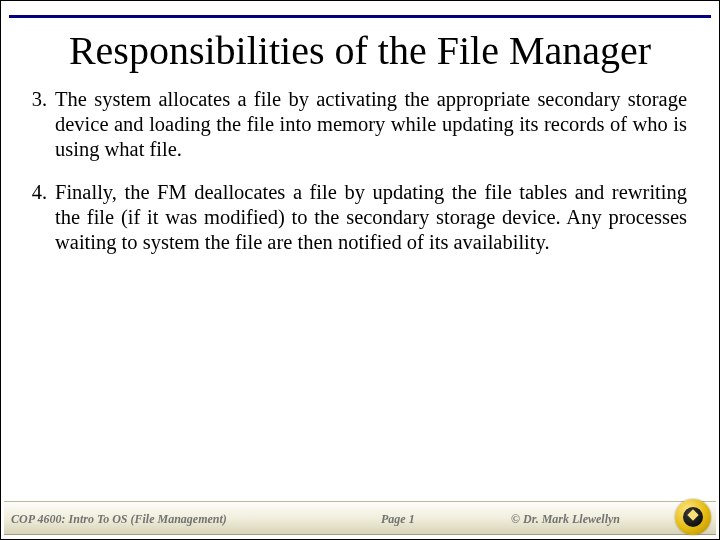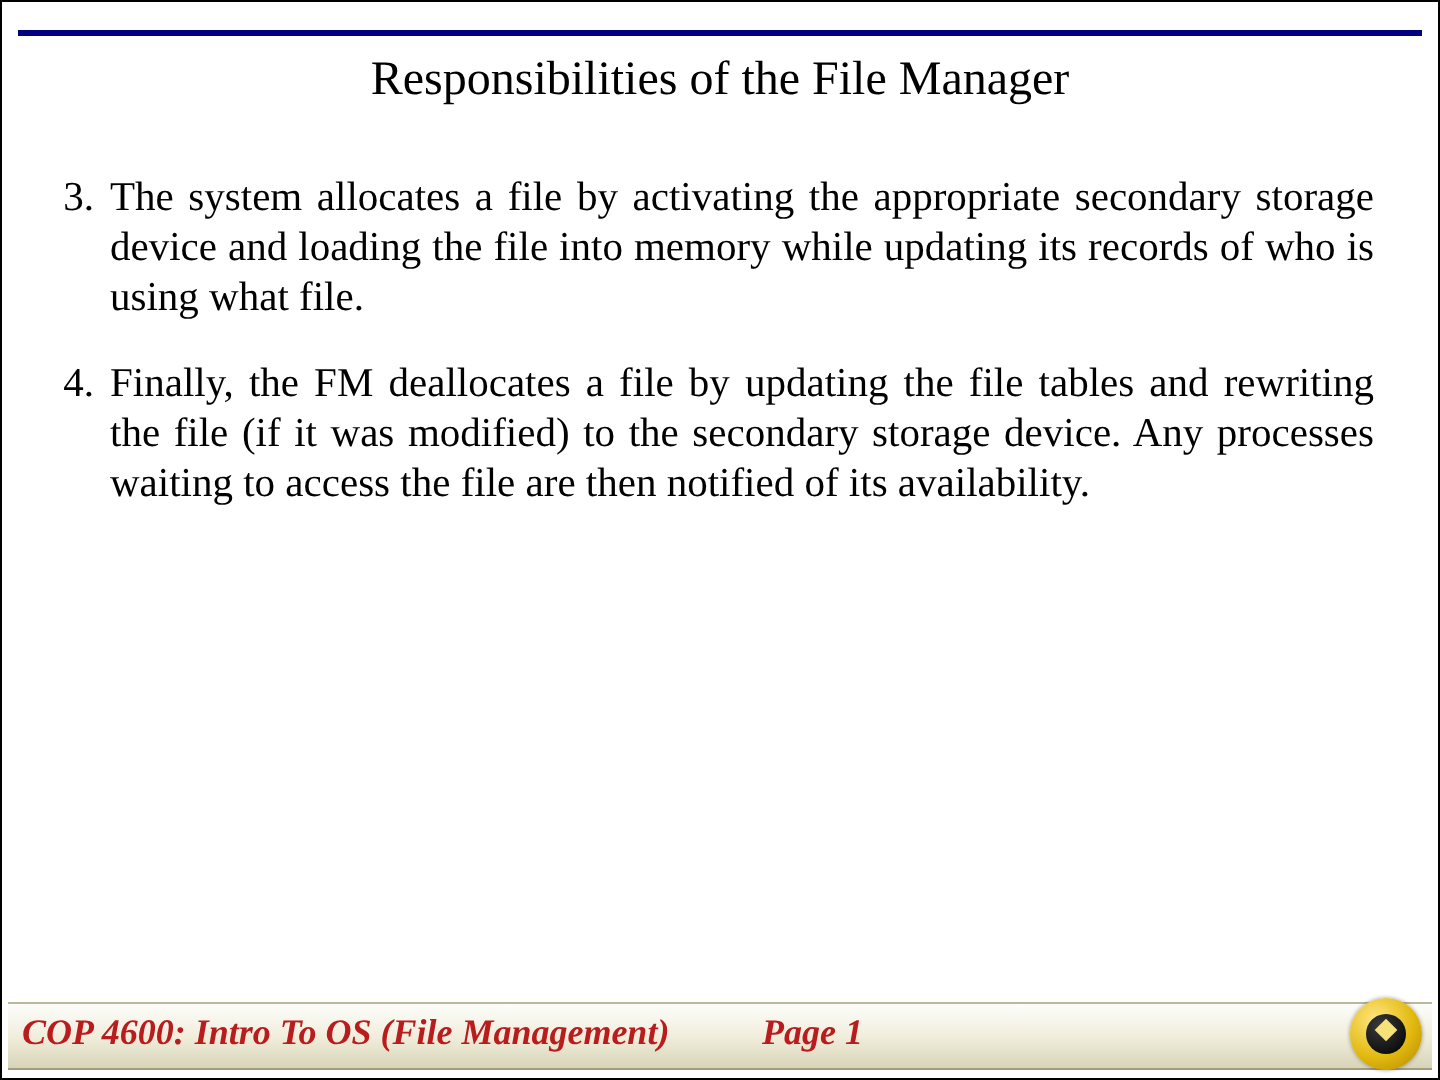--- a/index.html
+++ b/index.html
@@ -23,21 +23,21 @@
     right: 8px;
     height: 3px;
     background: #000080;
   }
   .title {
     position: absolute;
     top: 26px;
     left: 0;
     right: 0;
     text-align: center;
-    font-size: 24px;
+    font-size: 40px;
     color: #000;
     font-weight: normal;
   }
   .body-area {
     position: absolute;
     top: 86px;
     left: 28px;
     right: 32px;
   }
   .item {
@@ -72,22 +72,22 @@
     background: linear-gradient(to bottom, #fdfdfb 0%, #f1eedd 50%, #d8d4b8 100%);
     border-top: 1px solid #bcb89a;
     border-bottom: 1px solid #a09c80;
   }
   .footer-text {
     position: absolute;
     bottom: 12px;
     font-family: "Times New Roman", Times, serif;
     font-style: italic;
     font-weight: bold;
-    font-size: 18px;
-    color: #b91c1c;
+    font-size: 12px;
+    color: #737373;
   }
   .ft-left  { left: 10px; }
   .ft-mid   { left: 380px; }
   .ft-right { left: 510px; }
   .logo {
     position: absolute;
     right: 8px;
     bottom: 4px;
     width: 36px;
     height: 36px;
@@ -120,27 +120,28 @@
 
   <h1 class="title">Responsibilities of the File Manager</h1>
 
   <div class="body-area">
     <div class="item">
       <div class="num">3.</div>
       <div class="txt">The system allocates a file by activating the appropriate secondary storage device and loading the file into memory while updating its records of who is using what file.</div>
     </div>
     <div class="item">
       <div class="num">4.</div>
-      <div class="txt">Finally, the FM deallocates a file by updating the file tables and rewriting the file (if it was modified) to the secondary storage device.  Any processes waiting to access the file are then notified of its availability.</div>
+      <div class="txt">Finally, the FM deallocates a file by updating the file tables and rewriting the file (if it was modified) to the secondary storage device.  Any processes waiting to system the file are then notified of its availability.</div>
     </div>
   </div>
 
   <div class="footer">
     <div class="footer-bar"></div>
     <div class="footer-text ft-left">COP 4600: Intro To OS  (File Management)</div>
     <div class="footer-text ft-mid">Page 1</div>
+    <div class="footer-text ft-right">© Dr. Mark Llewellyn</div>
     <div class="logo">
       <div class="logo-outer"></div>
       <div class="logo-inner"></div>
       <div class="logo-sparkle"></div>
     </div>
   </div>
 </div>
 
 </body></html>

